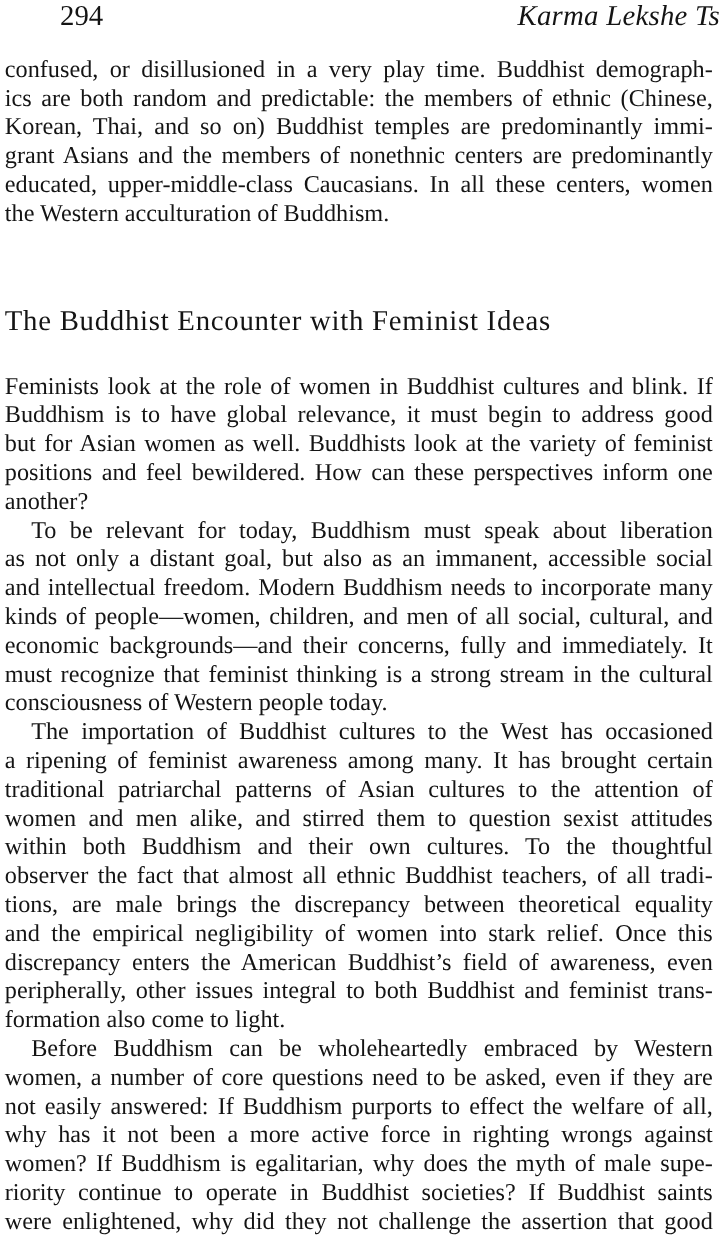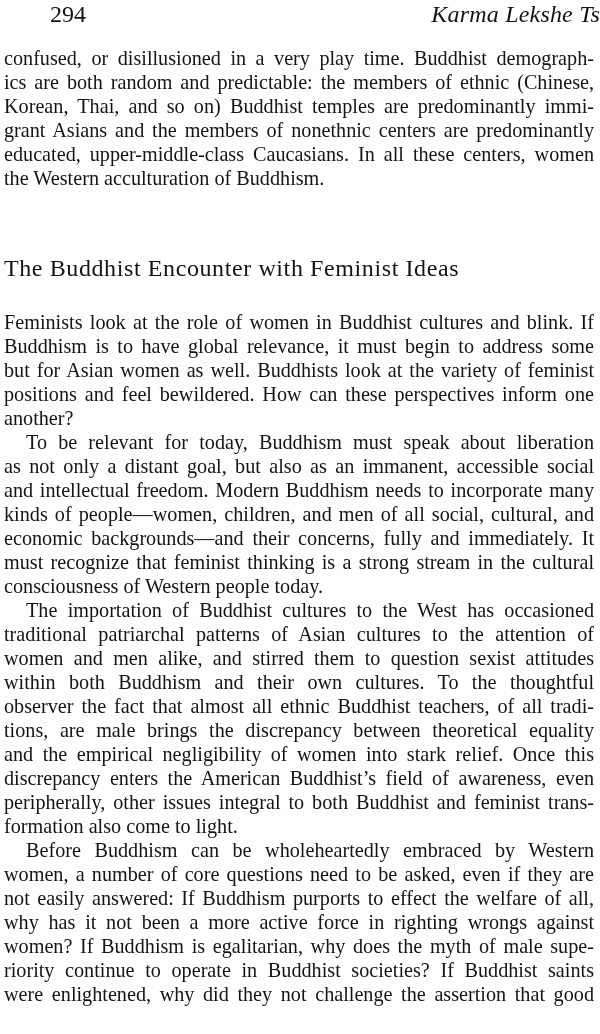--- a/index.html
+++ b/index.html
@@ -106,38 +106,39 @@
       <span class="line">educated, upper-middle-class Caucasians. In all these centers, women</span>
       <span class="line last">the Western acculturation of Buddhism.</span>
     </p>
   </div>
 
   <h2 class="section-heading">The Buddhist Encounter with Feminist Ideas</h2>
 
   <div class="body-block block-main">
     <p class="para">
       <span class="line">Feminists look at the role of women in Buddhist cultures and blink. If</span>
-      <span class="line">Buddhism is to have global relevance, it must begin to address some</span>
+      <span class="line">Buddhism is to have global relevance, it must begin to address good</span>
       <span class="line">but for Asian women as well. Buddhists look at the variety of feminist</span>
       <span class="line">positions and feel bewildered. How can these perspectives inform one</span>
       <span class="line last">another?</span>
     </p>
 
     <p class="para">
       <span class="line" style="padding-left:22px">To be relevant for today, Buddhism must speak about liberation</span>
       <span class="line">as not only a distant goal, but also as an immanent, accessible social</span>
       <span class="line">and intellectual freedom. Modern Buddhism needs to incorporate many</span>
       <span class="line">kinds of people—women, children, and men of all social, cultural, and</span>
       <span class="line">economic backgrounds—and their concerns, fully and immediately. It</span>
       <span class="line">must recognize that feminist thinking is a strong stream in the cultural</span>
       <span class="line last">consciousness of Western people today.</span>
     </p>
 
     <p class="para">
       <span class="line" style="padding-left:22px">The importation of Buddhist cultures to the West has occasioned</span>
+      <span class="line">a ripening of feminist awareness among many. It has brought certain</span>
       <span class="line">traditional patriarchal patterns of Asian cultures to the attention of</span>
       <span class="line">women and men alike, and stirred them to question sexist attitudes</span>
       <span class="line">within both Buddhism and their own cultures. To the thoughtful</span>
       <span class="line">observer the fact that almost all ethnic Buddhist teachers, of all tradi-</span>
       <span class="line">tions, are male brings the discrepancy between theoretical equality</span>
       <span class="line">and the empirical negligibility of women into stark relief. Once this</span>
       <span class="line">discrepancy enters the American Buddhist’s field of awareness, even</span>
       <span class="line">peripherally, other issues integral to both Buddhist and feminist trans-</span>
       <span class="line last">formation also come to light.</span>
     </p>

